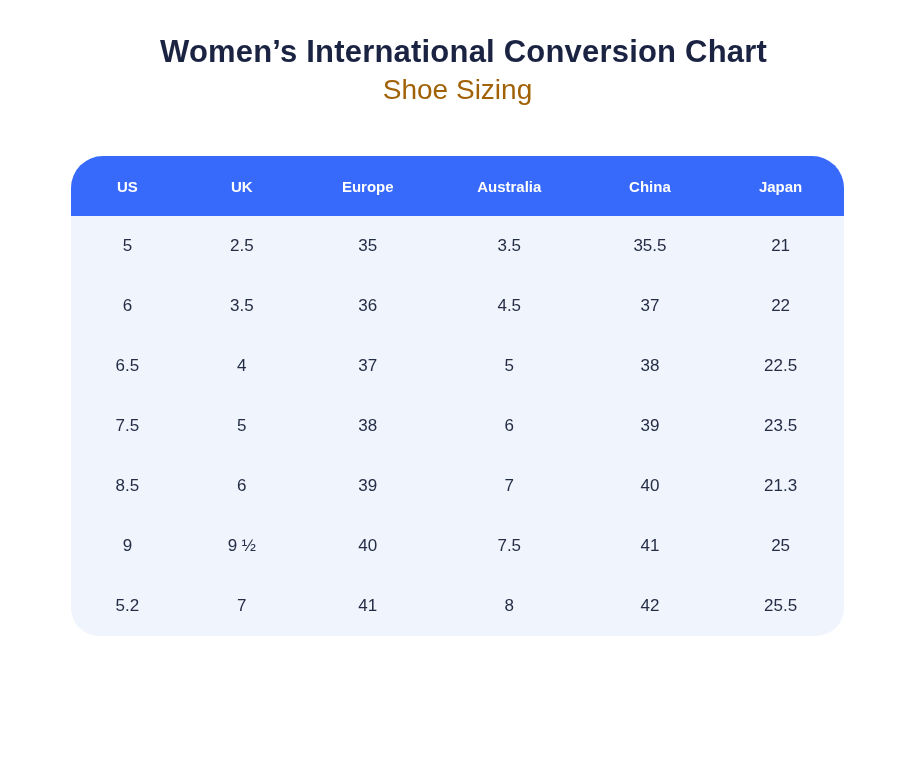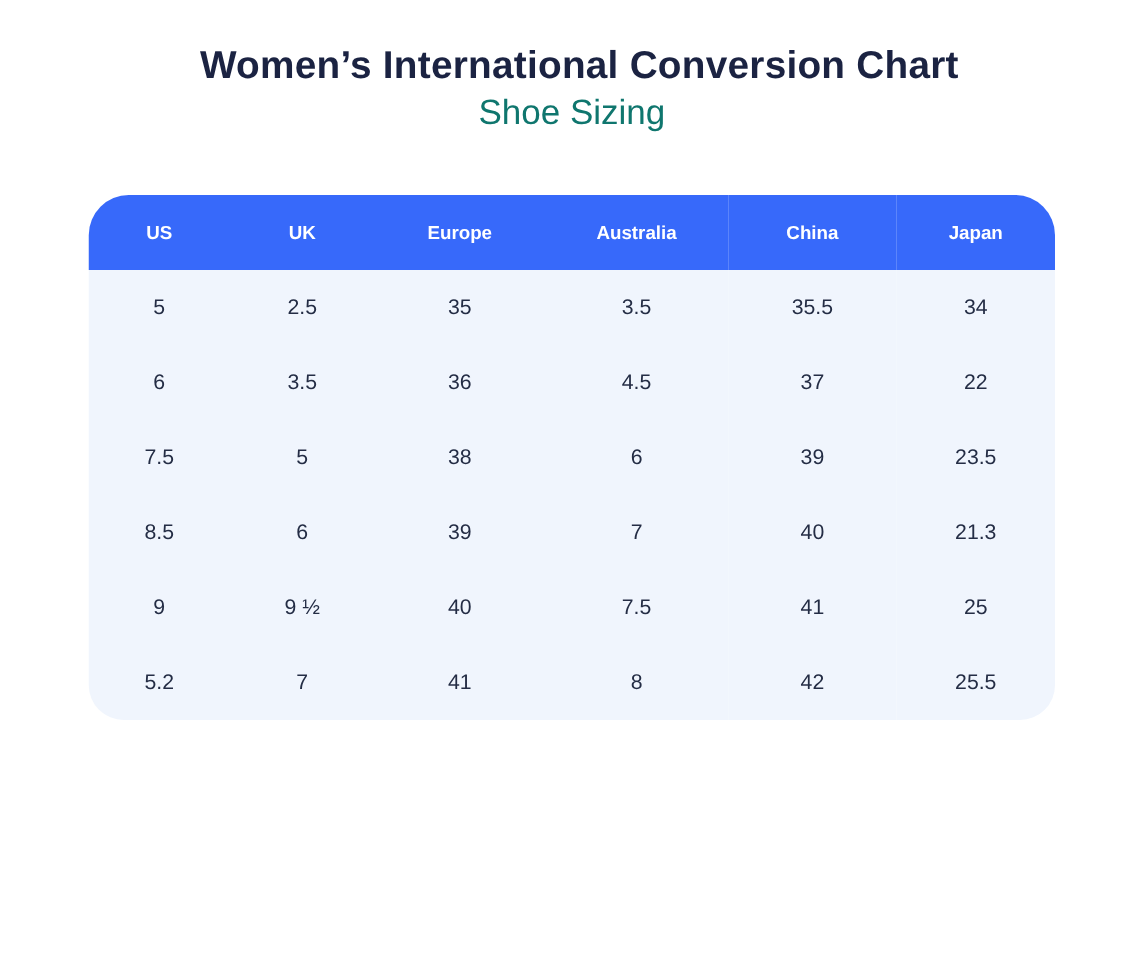--- a/index.html
+++ b/index.html
@@ -23,21 +23,21 @@
     font-weight: 700;
     color: #1b2342;
     letter-spacing: 0.2px;
   }
   .subtitle {
     margin: 4px 0 0 0;
     text-align: center;
     font-size: 28px;
     line-height: 32px;
     font-weight: 400;
-    color: #0f766e;
+    color: #a16207;
   }
   table.conv-table {
     width: 773px;
     margin: 50px auto 0 auto;
     border-collapse: separate;
     border-spacing: 0;
     table-layout: fixed;
   }
   .conv-table thead th {
     background: #3769fa;
@@ -90,29 +90,37 @@
         <th>Japan</th>
       </tr>
     </thead>
     <tbody>
       <tr>
         <td>5</td>
         <td>2.5</td>
         <td>35</td>
         <td>3.5</td>
         <td>35.5</td>
-        <td>34</td>
+        <td>21</td>
       </tr>
       <tr>
         <td>6</td>
         <td>3.5</td>
         <td>36</td>
         <td>4.5</td>
         <td>37</td>
         <td>22</td>
+      </tr>
+      <tr>
+        <td>6.5</td>
+        <td>4</td>
+        <td>37</td>
+        <td>5</td>
+        <td>38</td>
+        <td>22.5</td>
       </tr>
       <tr>
         <td>7.5</td>
         <td>5</td>
         <td>38</td>
         <td>6</td>
         <td>39</td>
         <td>23.5</td>
       </tr>
       <tr>

